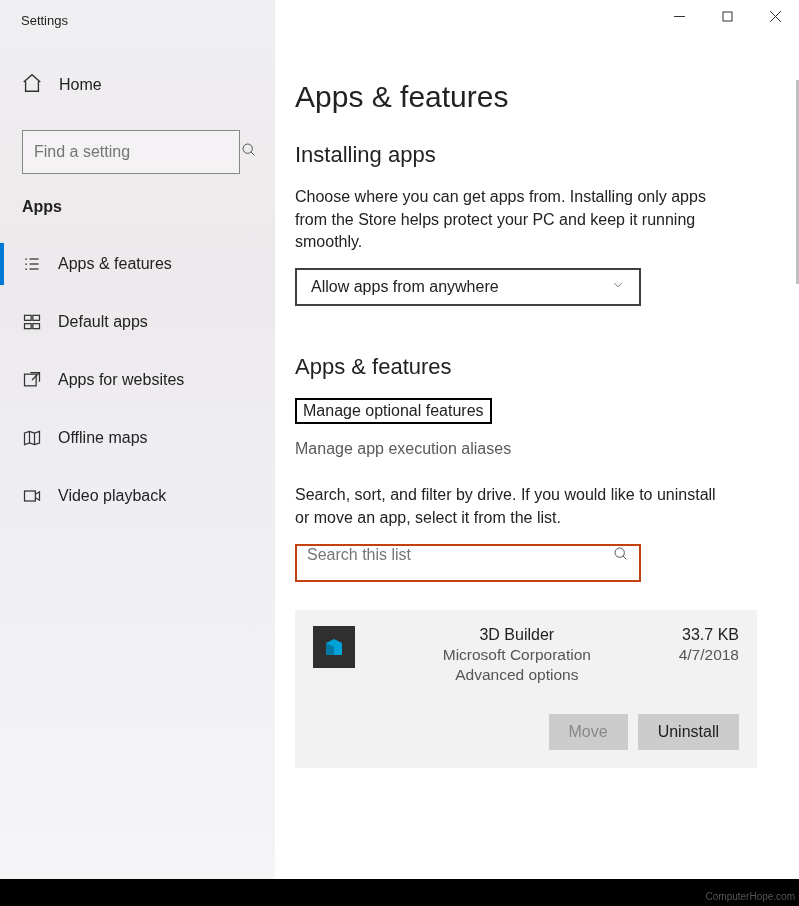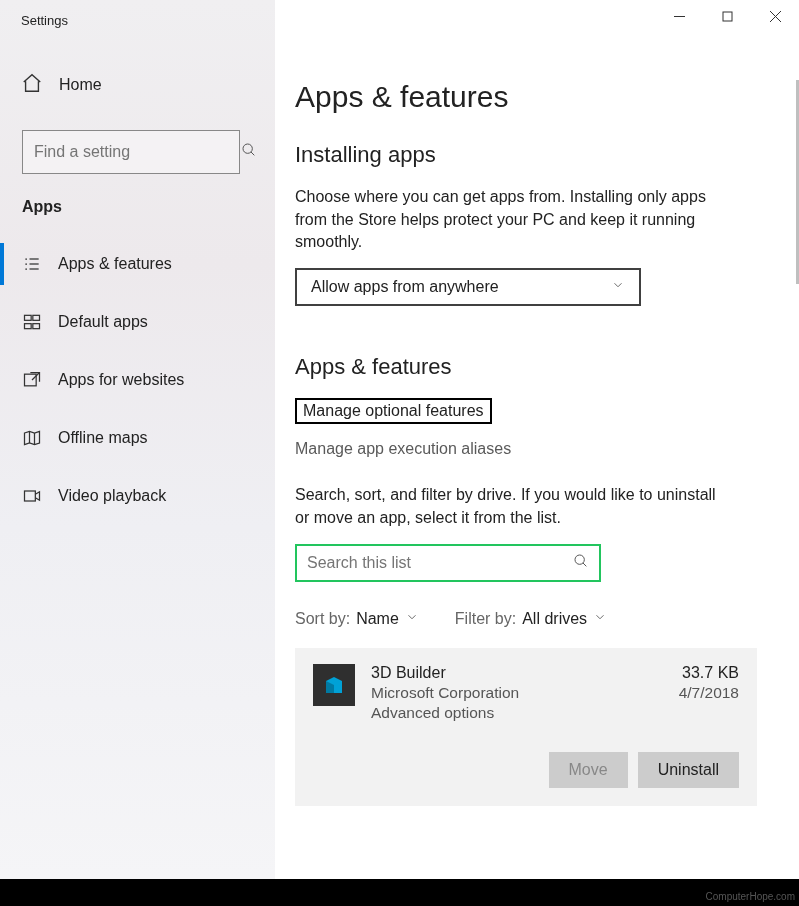--- a/index.html
+++ b/index.html
@@ -28,31 +28,31 @@
 .wincontrols { position:absolute; top:0; right:0; display:flex; }
 .wc { width:48px; height:32px; display:flex; align-items:center; justify-content:center; }
 .wc svg { width:11px; height:11px; stroke:#333; fill:none; }
 .h1 { font-size:30px; font-weight:300; color:#222; margin-top:50px; margin-bottom:28px; }
 .h2 { font-size:22px; font-weight:400; color:#222; margin-bottom:18px; }
 .para { font-size:16px; color:#222; line-height:1.42; margin-bottom:14px; max-width:430px; }
 .select { width:346px; height:38px; border:2px solid #404040; display:flex; align-items:center; justify-content:space-between; padding:0 14px; font-size:16px; color:#222; margin-bottom:48px; cursor:pointer; }
 .chev svg { width:14px; height:14px; stroke:#555; fill:none; }
 .link-framed { display:inline-block; border:2px solid #000; padding:2px 6px; font-size:16px; color:#222; margin-bottom:16px; cursor:pointer; }
 .link-plain { font-size:16px; color:#5a5a5a; margin-bottom:26px; cursor:pointer; }
-.list-search { width:306px; height:38px; border:2px solid #22c55e; display:flex; align-items:center; padding:0 10px; margin-bottom:28px; }
+.list-search { width:346px; height:38px; border:2px solid #c2410c; display:flex; align-items:flex-start; padding:0 10px; margin-bottom:28px; }
 .list-search input { flex:1; border:none; font-size:16px; color:#666; outline:none; }
 .filters { display:flex; gap:36px; font-size:16px; color:#555; margin-bottom:20px; }
 .filters .lbl { color:#666; }
 .filters .val { color:#222; }
 .filters .grp { display:flex; align-items:center; gap:6px; cursor:pointer; }
 .app-card { background:#f2f2f2; padding:16px 18px 18px 18px; width:462px; }
 .app-card .row { display:flex; gap:16px; }
 .app-tile { width:42px; height:42px; background:#2f2f2f; display:flex; align-items:center; justify-content:center; }
 .app-tile svg { width:24px; height:24px; }
-.app-meta { flex:1; }
+.app-meta { flex:1;text-align:center; }
 .app-name { font-size:16px; color:#222; }
 .app-pub  { font-size:15.5px; color:#555; margin-top:2px; }
 .app-adv  { font-size:15.5px; color:#555; margin-top:2px; cursor:pointer; }
 .app-right { text-align:right; }
 .app-size { font-size:16px; color:#222; }
 .app-date { font-size:15.5px; color:#555; margin-top:2px; }
 .app-actions { display:flex; justify-content:flex-end; gap:10px; margin-top:30px; }
 .btn { height:36px; padding:0 20px; background:#ccc; font-size:16px; color:#222; display:flex; align-items:center; cursor:pointer; border:none; }
 .btn.disabled { color:#888; cursor:default; }
 
@@ -178,36 +178,20 @@
     <div class="list-search">
       <input placeholder="Search this list" style="">
       <span class="search-icon">
         <svg viewBox="0 0 24 24" stroke-width="1.5">
             <circle cx="10" cy="10" r="7"></circle>
             <line x1="20" y1="20" x2="15" y2="15"></line>
           </svg>
       </span>
     </div>
 
-    <div class="filters">
-      <div class="grp">
-        <span class="lbl">Sort by:</span>
-        <span class="val">Name</span>
-        <span class="chev"><svg viewBox="0 0 24 24" stroke-width="1.5">
-              <polyline points="6 9 12 15 18 9"></polyline>
-            </svg></span>
-      </div>
-      <div class="grp">
-        <span class="lbl">Filter by:</span>
-        <span class="val">All drives</span>
-        <span class="chev"><svg viewBox="0 0 24 24" stroke-width="1.5">
-              <polyline points="6 9 12 15 18 9"></polyline>
-            </svg></span>
-      </div>
-    </div>
 
     <div class="app-card">
       <div class="row">
         <div class="app-tile">
           <svg viewBox="0 0 24 24">
               <path d="M4 20 V8 L12 4 L20 8 V20 H4 Z" fill="#00a1d6"></path>
               <path d="M4 20 V8 L12 12 V20 Z" fill="#007aa3"></path>
             </svg>
         </div>
         <div class="app-meta">

